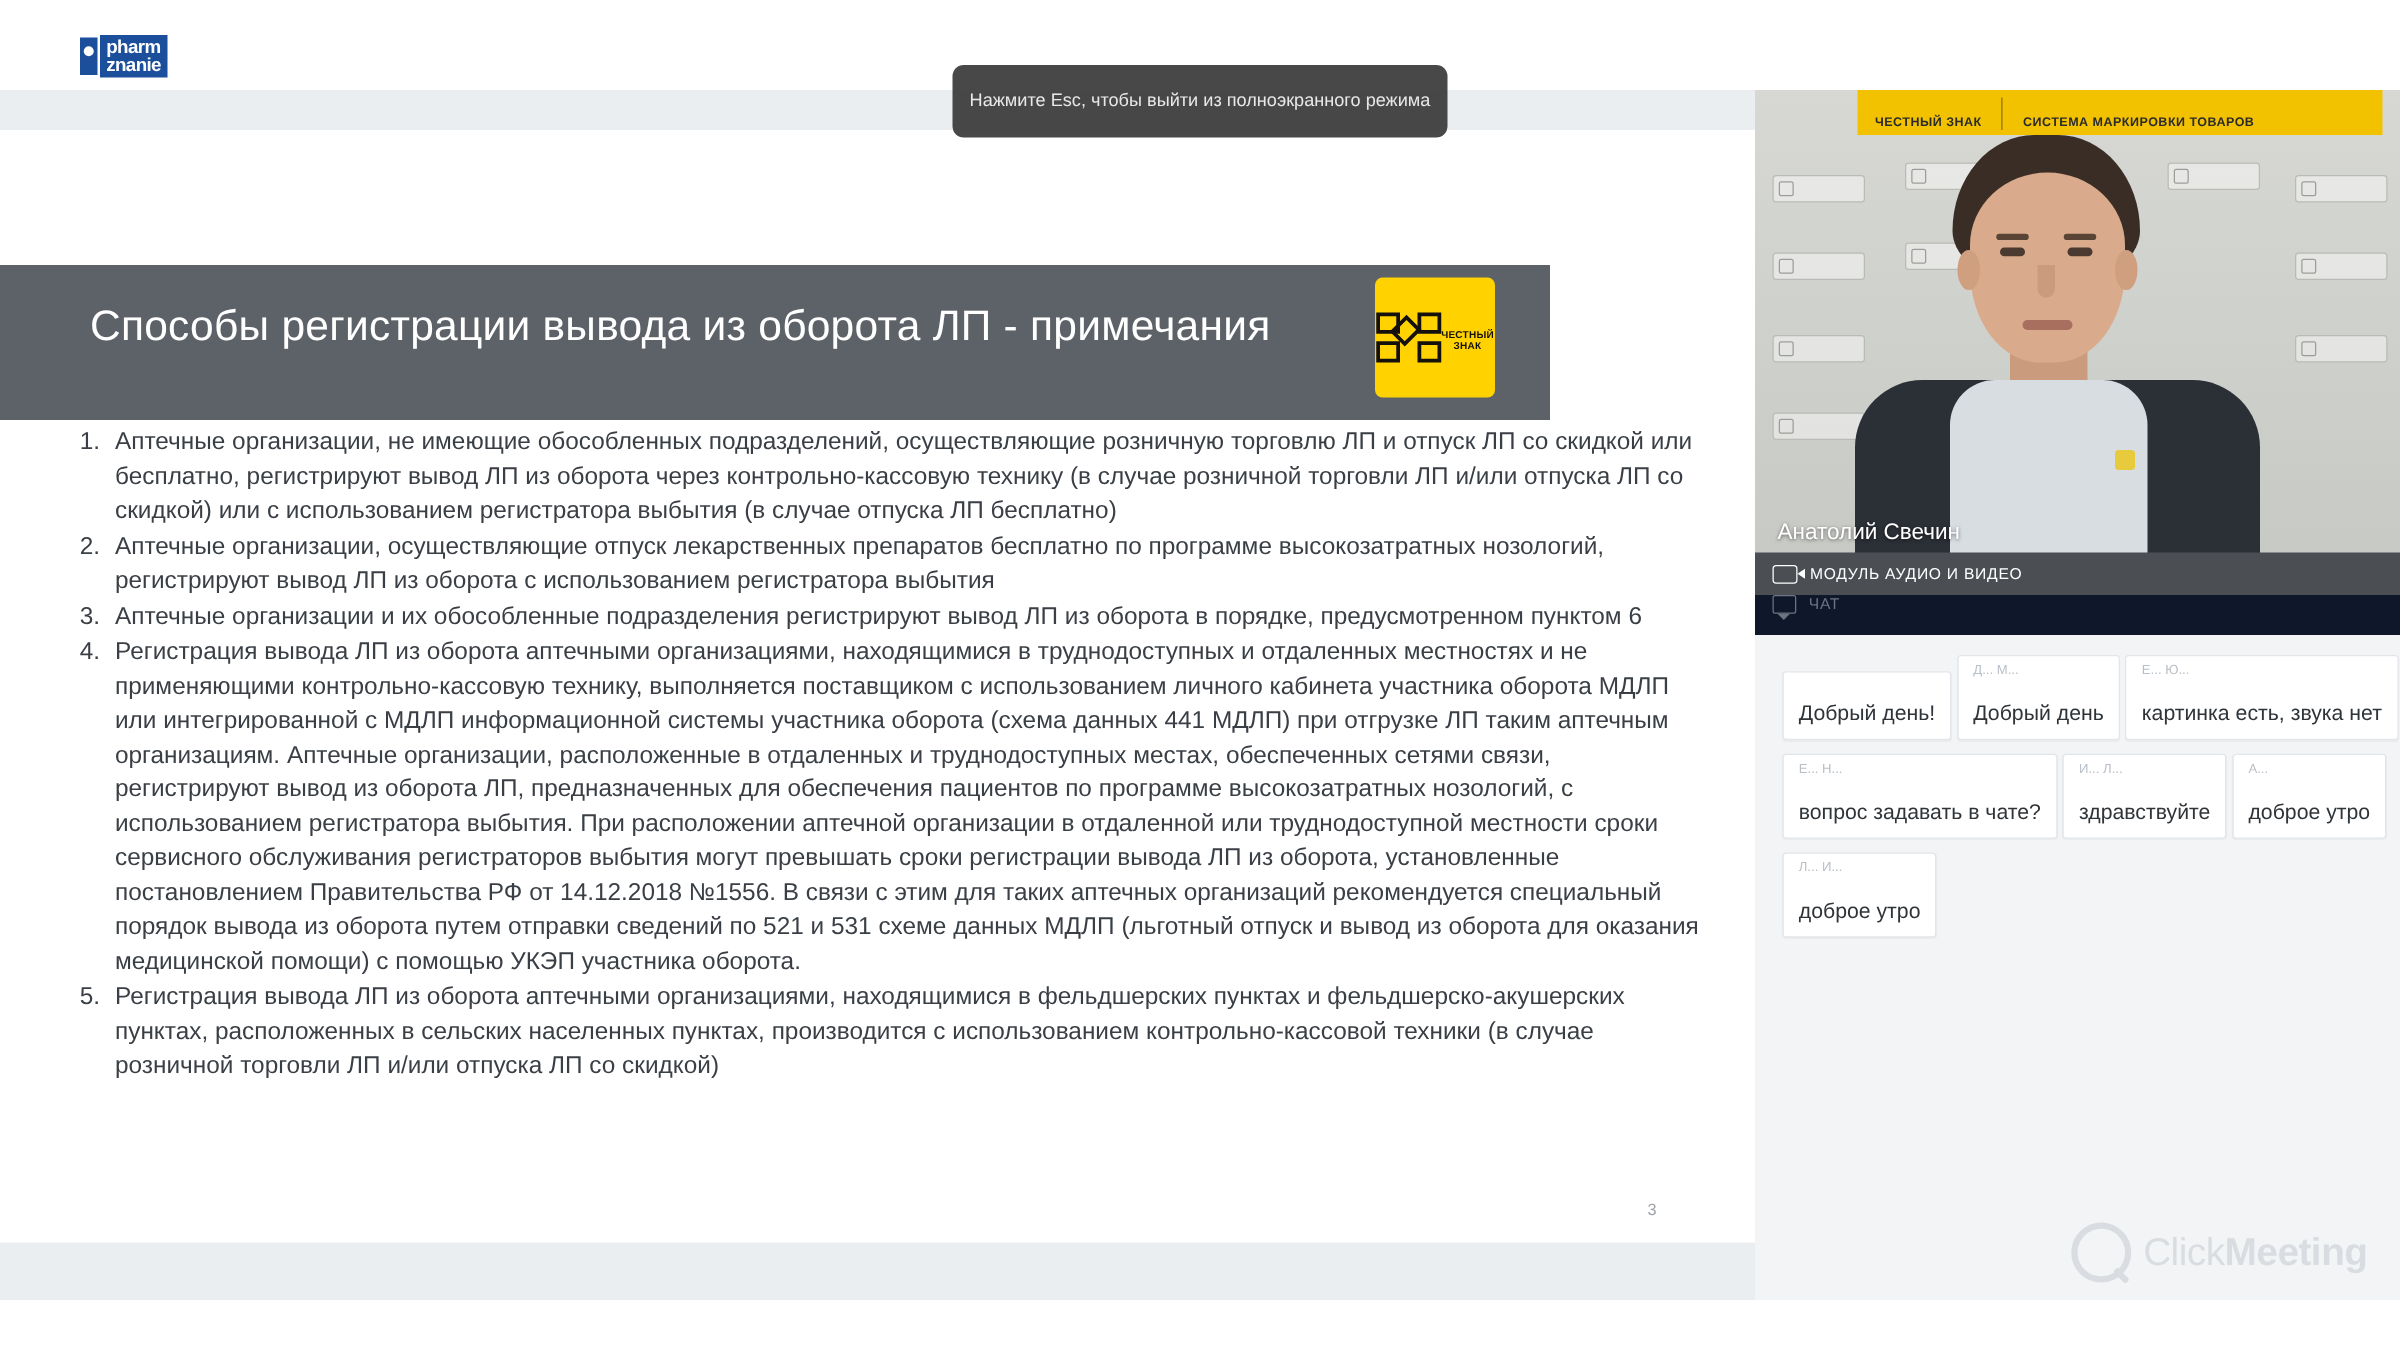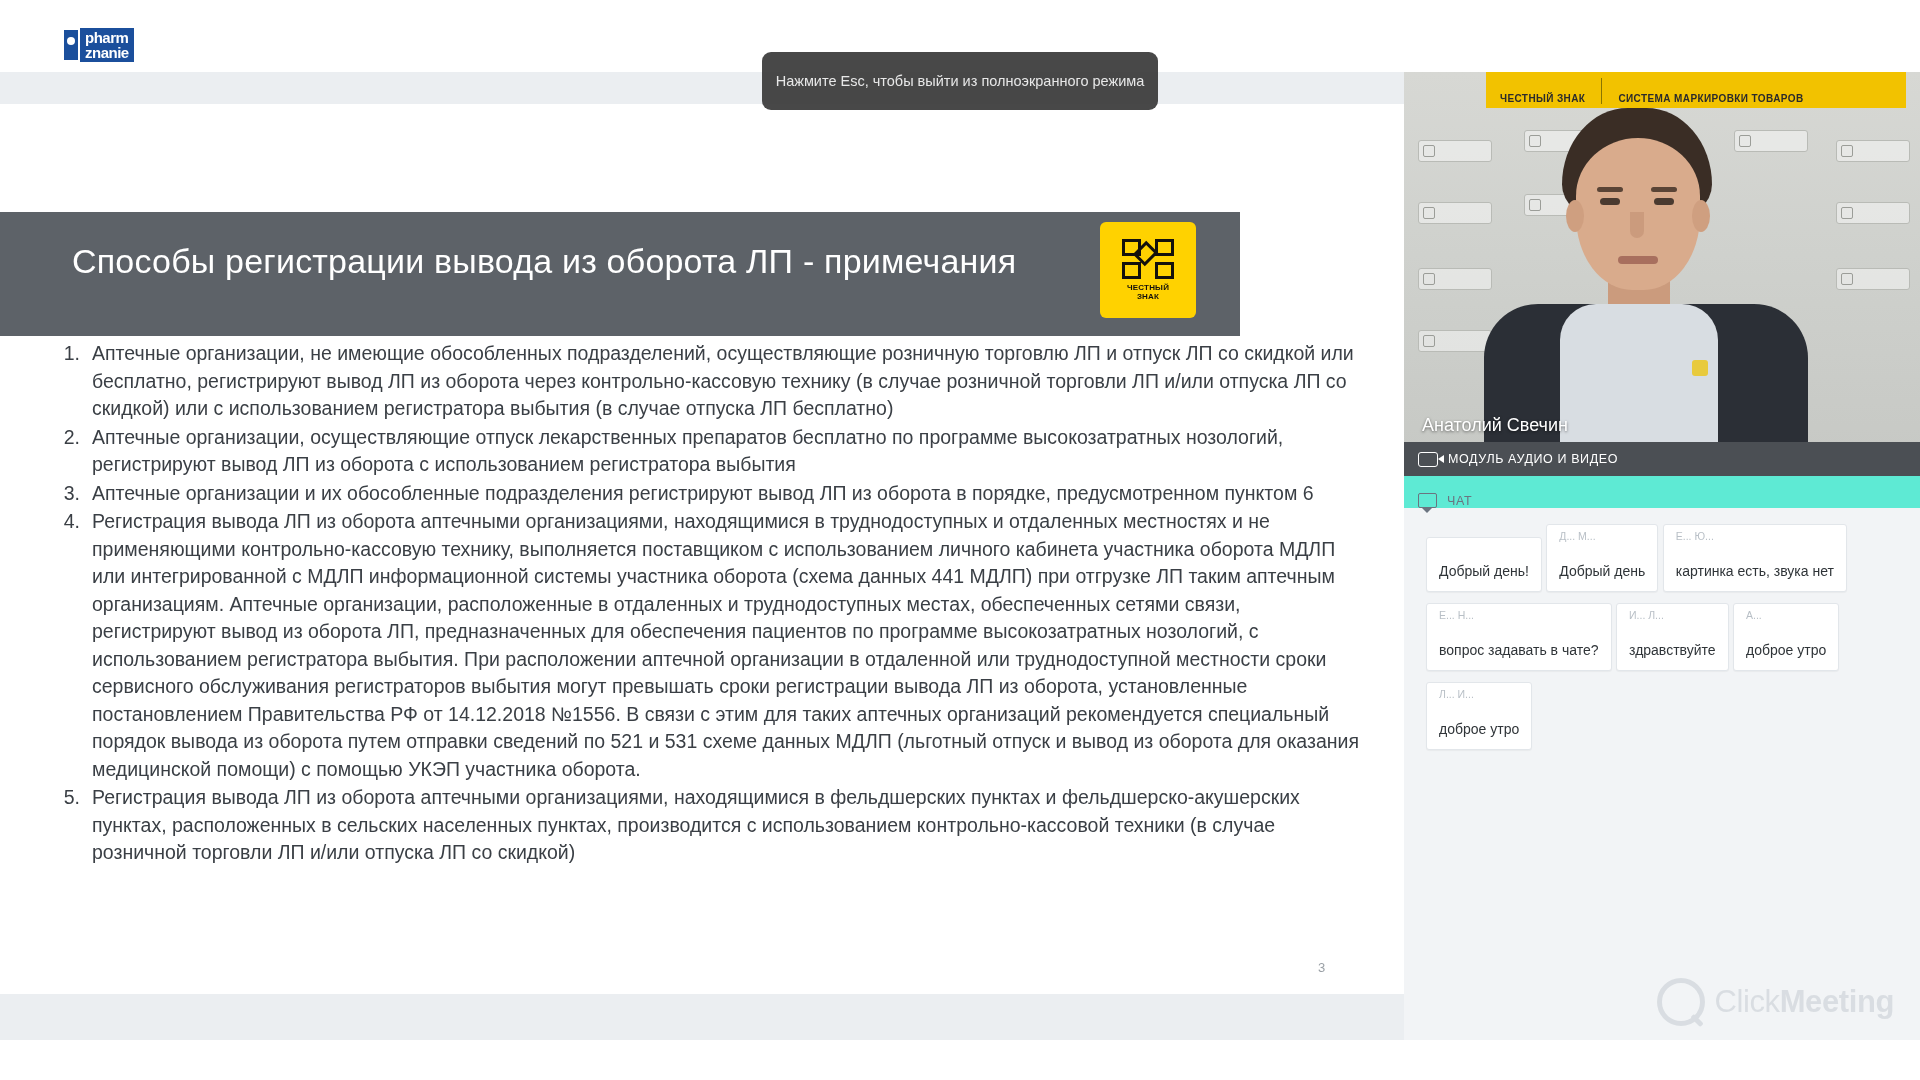--- a/index.html
+++ b/index.html
@@ -113,21 +113,20 @@
     color: #ffffff;
     letter-spacing: 0.2px;
   }
   .cz-logo {
     position: absolute;
     right: 44px; top: 10px;
     width: 96px; height: 96px;
     background: #ffd200;
     border-radius: 6px;
     display: flex;
-    flex-direction: column;
     align-items: center;
     justify-content: center;
   }
   .cz-glyph {
     width: 52px; height: 40px;
     position: relative;
   }
   .cz-glyph span {
     position: absolute;
     width: 13px; height: 11px;
@@ -320,23 +319,23 @@
     right: -7px; top: 2px;
     border-top: 4px solid transparent;
     border-bottom: 4px solid transparent;
     border-right: 6px solid #ffffff;
   }
 
   .chat-header {
     position: absolute;
     left: 0; top: 404px;
     width: 516px; height: 32px;
-    background: #5eead4;
-    display: flex;
-    align-items: flex-end;
+    background: #0f172a;
+    display: flex;
+    align-items: flex-start;
     padding-left: 14px;
     box-sizing: border-box;
     color: #6b7480;
     font-size: 12.5px;
     letter-spacing: 0.6px;
   }
   .chat-icon {
     width: 17px; height: 13px;
     border: 1.6px solid #6b7480;
     border-radius: 2px;
@@ -371,21 +370,21 @@
     margin-bottom: 11px;
     box-shadow: 0 1px 1px rgba(0,0,0,0.04);
   }
   .msg-author {
     font-size: 10.5px;
     color: #b8bfc6;
     line-height: 13px;
     margin-bottom: 2px;
   }
   .msg-text {
-    font-size: 14px;
+    font-size: 17px;
     color: #2f3438;
     line-height: 22px;
     margin-top: 17px;
   }
 
   .cm-watermark {
     position: absolute;
     right: 26px; bottom: 54px;
     display: flex;
     align-items: center;

